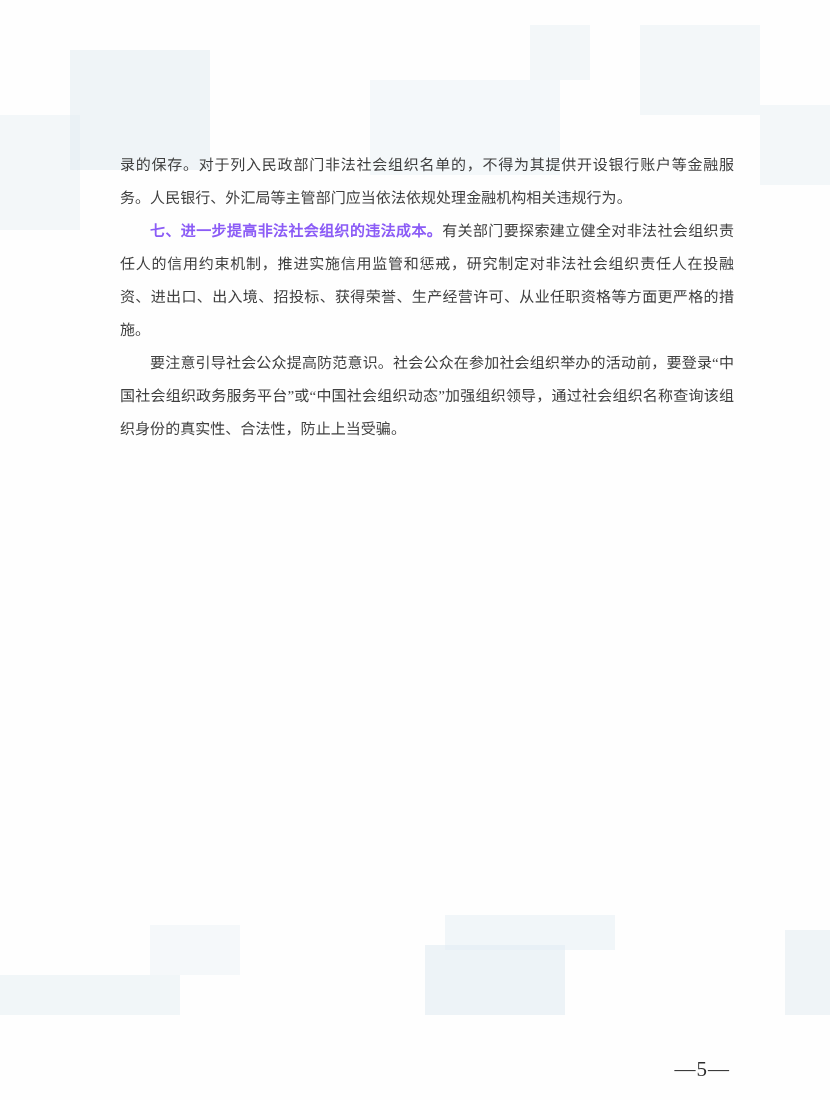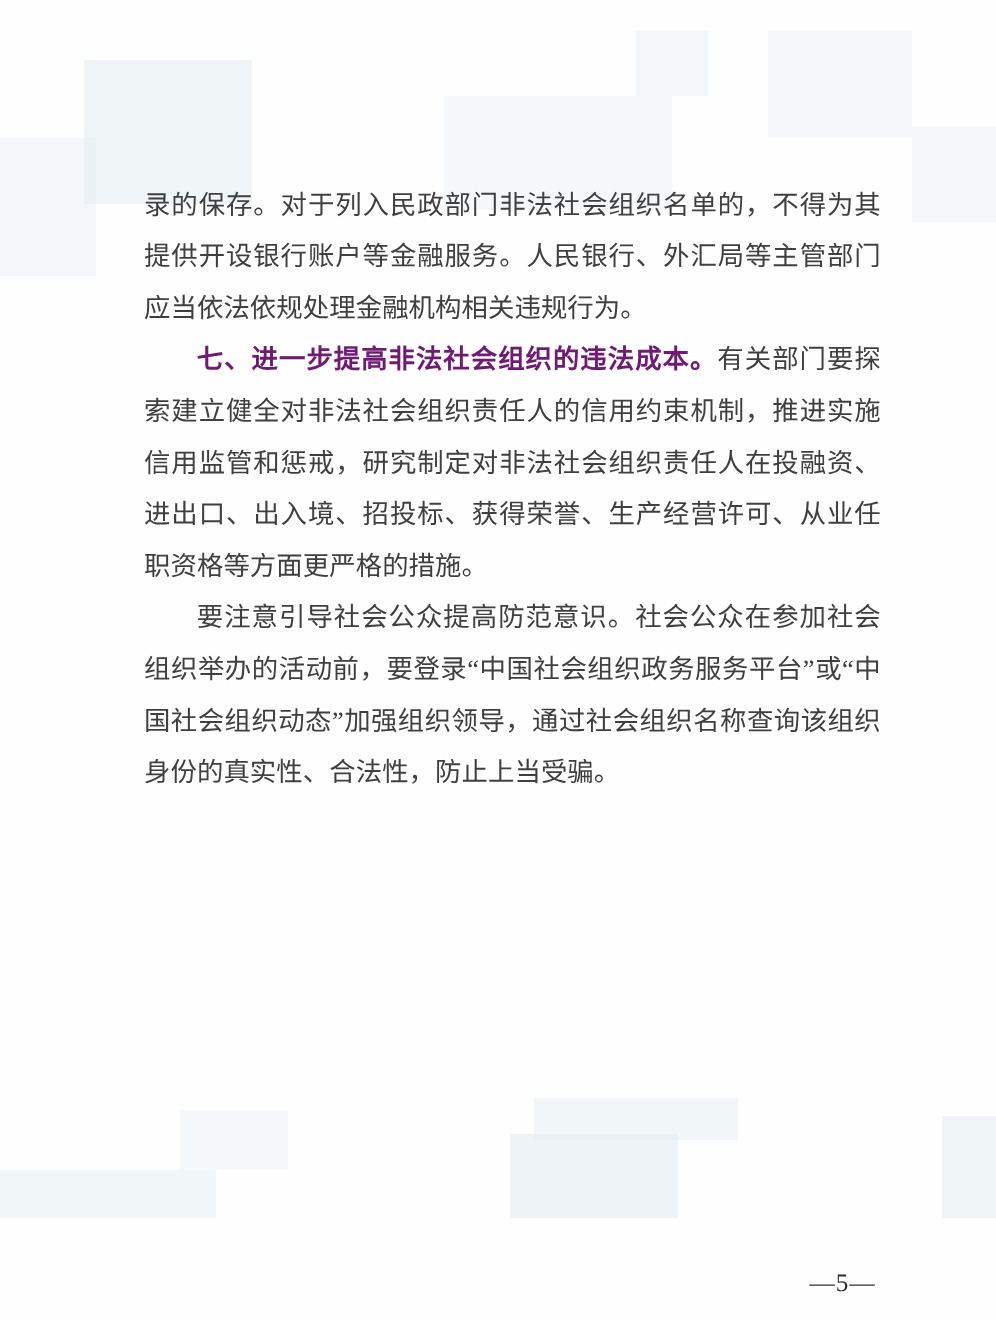--- a/index.html
+++ b/index.html
@@ -30,36 +30,36 @@
   .a8  { left: 445px; top: 915px;  width: 170px; height: 35px;  background: rgba(226,237,243,0.45); }
   .a9  { left: 0px;   top: 975px;  width: 180px; height: 40px;  background: rgba(224,235,241,0.42); }
   .a10 { left: 785px; top: 930px;  width: 45px;  height: 85px;  background: rgba(221,233,240,0.45); }
   .a11 { left: 150px; top: 925px;  width: 90px;  height: 50px;  background: rgba(232,240,245,0.40); }
 
   .text-block {
     position: absolute;
     left: 120px;
     top: 149px;
     width: 614px;
-    font-size: 22px;
-    line-height: 43px;
+    font-size: 15px;
+    line-height: 33px;
     color: #3f3f3f;
     text-align: justify;
     letter-spacing: 0.05px;
   }
   .para {
     margin: 0;
     text-indent: 2em;
   }
   .para.no-indent {
     text-indent: 0;
   }
   .bold-lead {
     font-weight: bold;
-    color: #701a75;
+    color: #8b5cf6;
   }
   .page-number {
     position: absolute;
     top: 1057px;
     right: 100px;
     font-size: 21px;
     letter-spacing: 1px;
     color: #2e2e2e;
   }
 </style>

